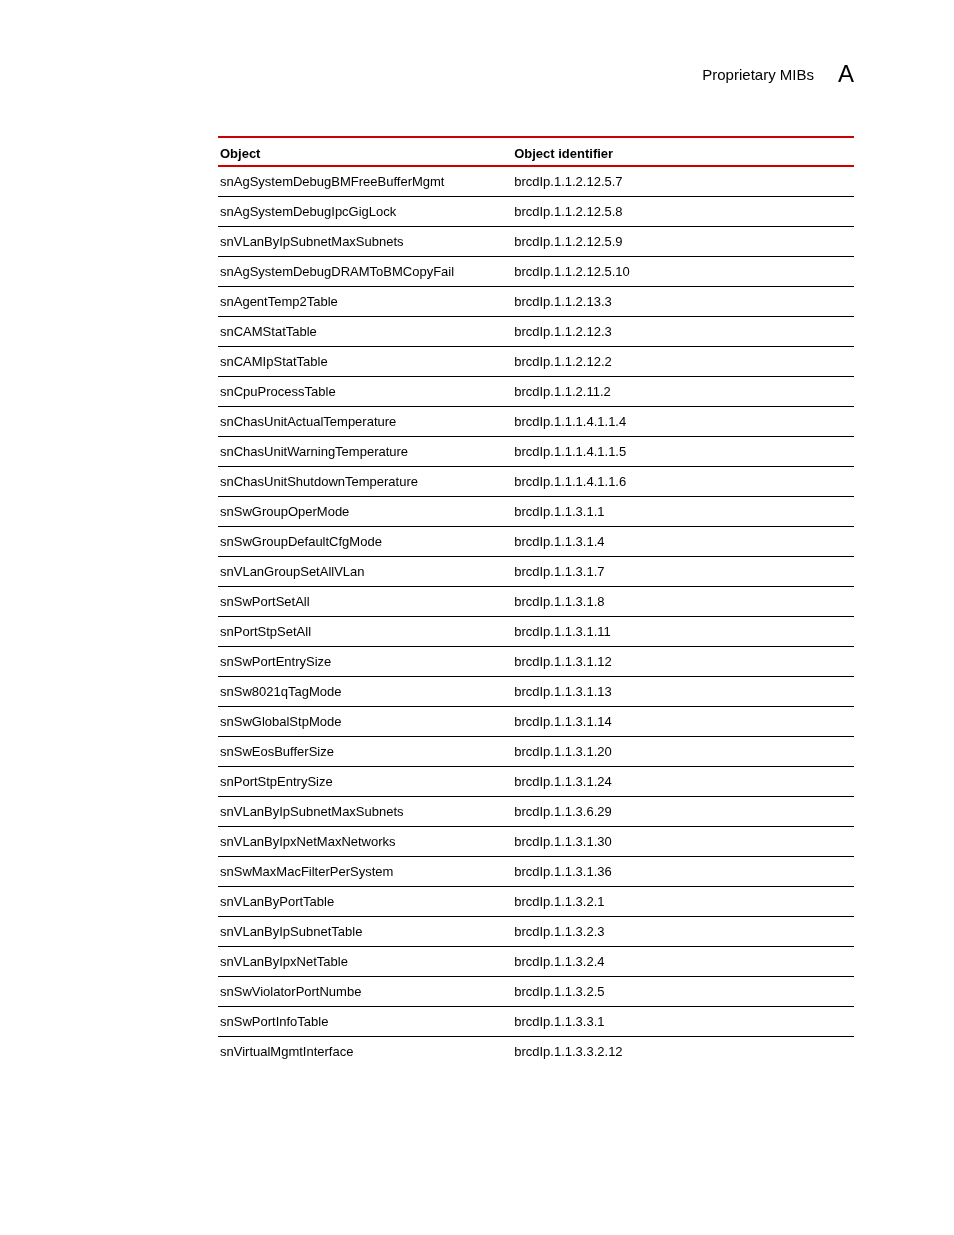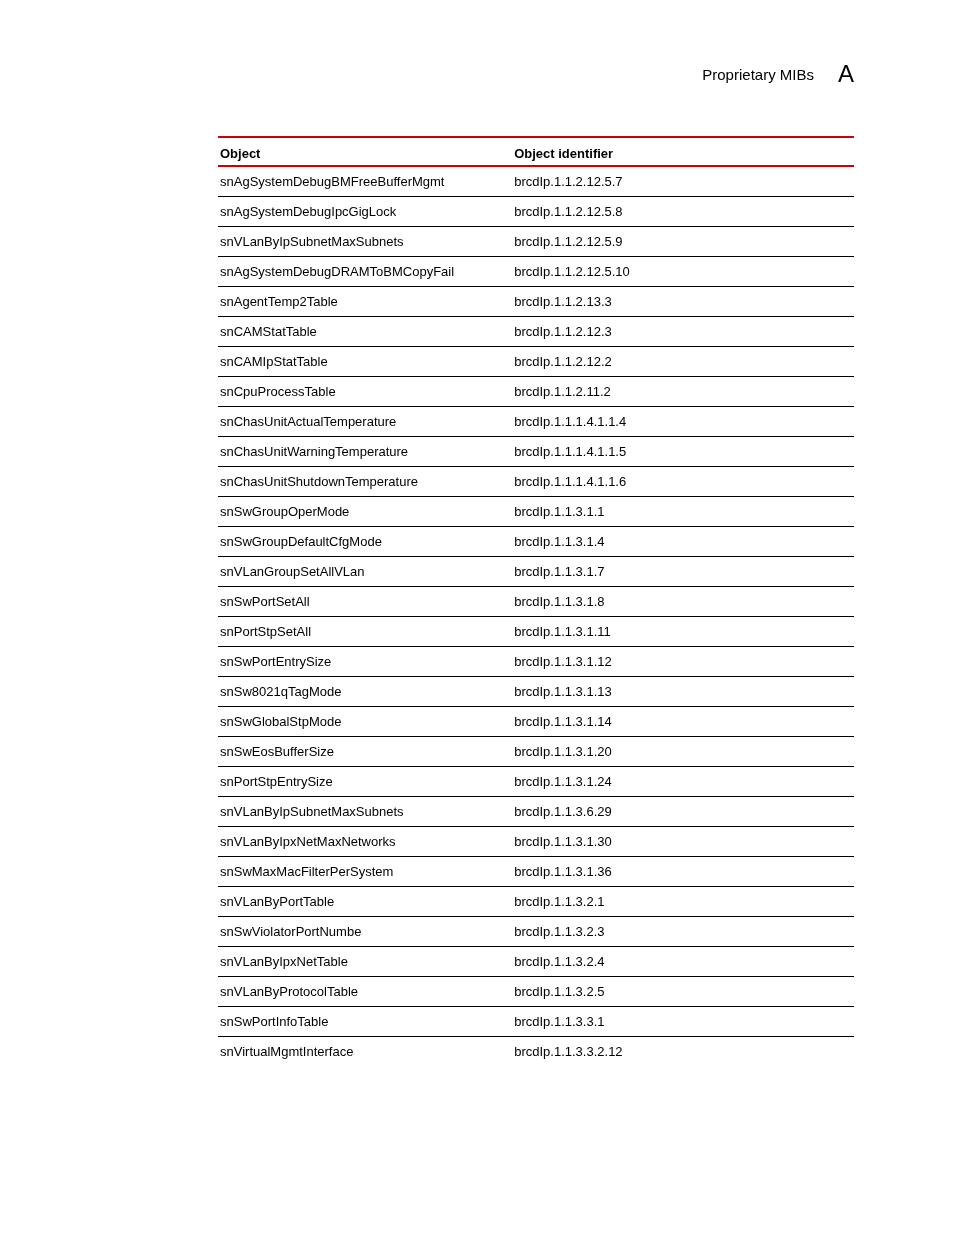--- a/index.html
+++ b/index.html
@@ -173,29 +173,29 @@
         </tr>
         <tr>
           <td>snSwMaxMacFilterPerSystem</td>
           <td>brcdIp.1.1.3.1.36</td>
         </tr>
         <tr>
           <td>snVLanByPortTable</td>
           <td>brcdIp.1.1.3.2.1</td>
         </tr>
         <tr>
-          <td>snSwViolatorPortNumbe</td>
+          <td>snVLanByIpSubnetTable</td>
           <td>brcdIp.1.1.3.2.3</td>
         </tr>
         <tr>
           <td>snVLanByIpxNetTable</td>
           <td>brcdIp.1.1.3.2.4</td>
         </tr>
         <tr>
-          <td>snVLanByProtocolTable</td>
+          <td>snSwViolatorPortNumbe</td>
           <td>brcdIp.1.1.3.2.5</td>
         </tr>
         <tr>
           <td>snSwPortInfoTable</td>
           <td>brcdIp.1.1.3.3.1</td>
         </tr>
         <tr>
           <td>snVirtualMgmtInterface</td>
           <td>brcdIp.1.1.3.3.2.12</td>
         </tr>

